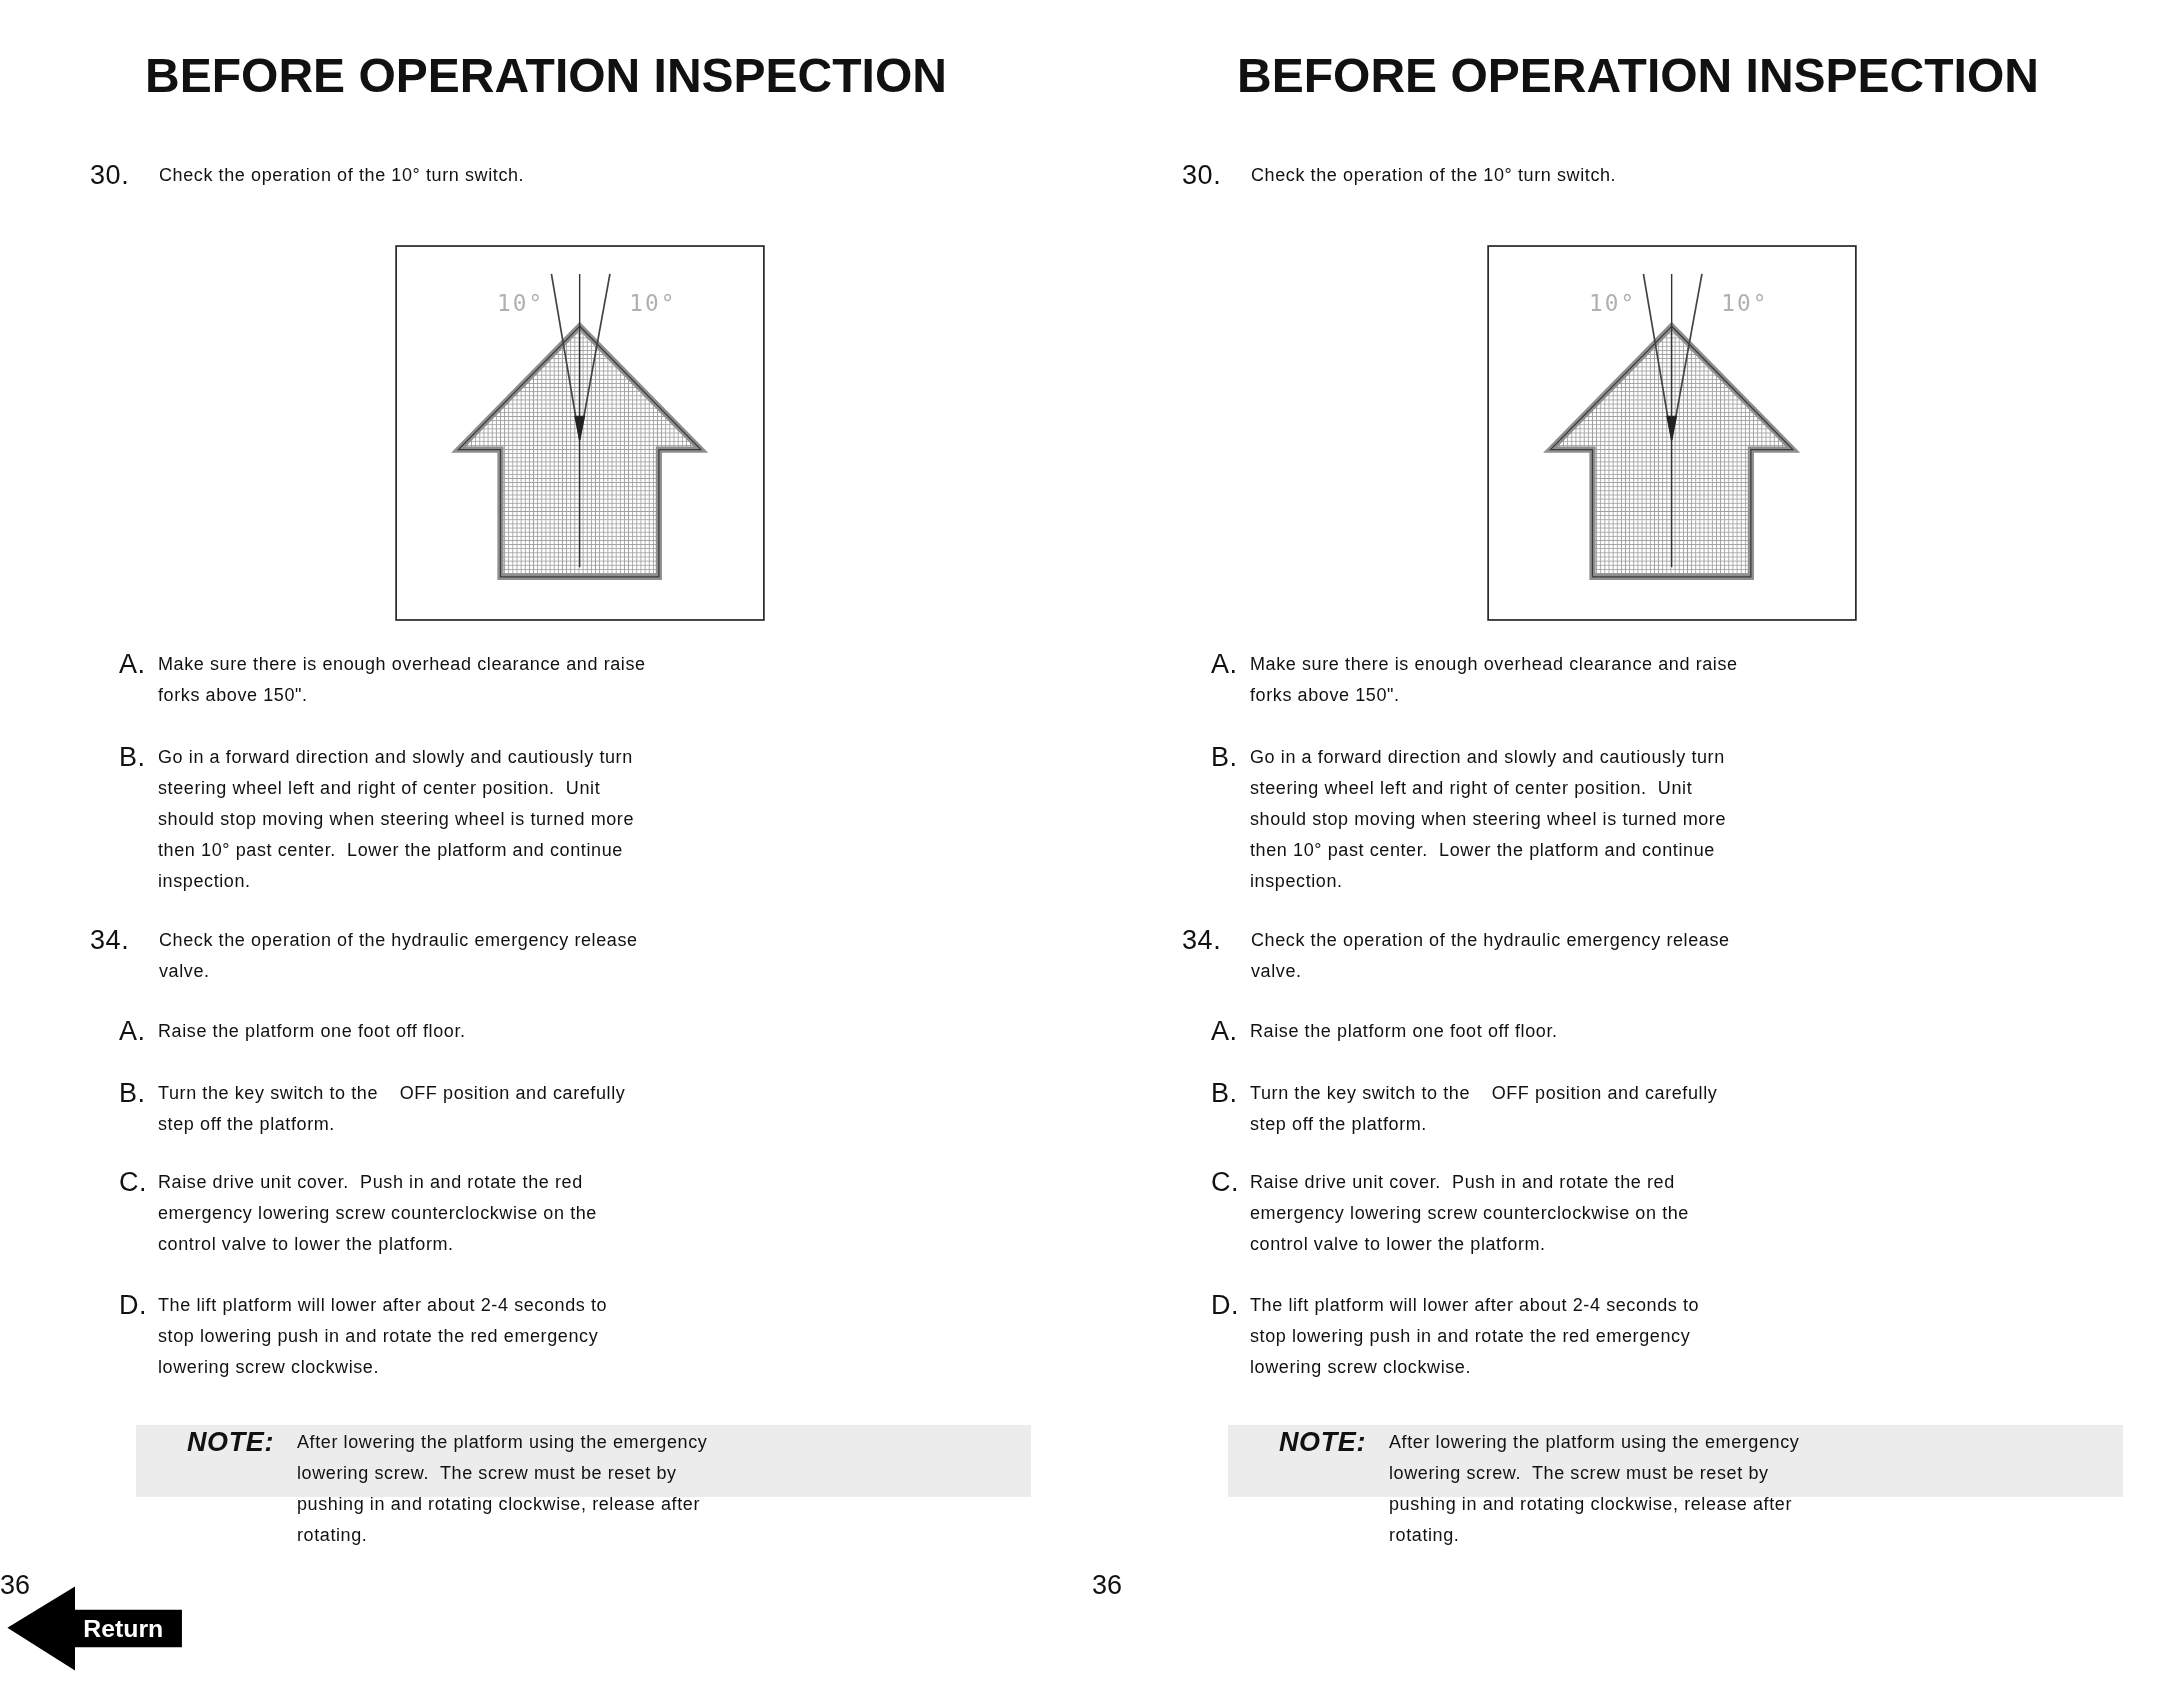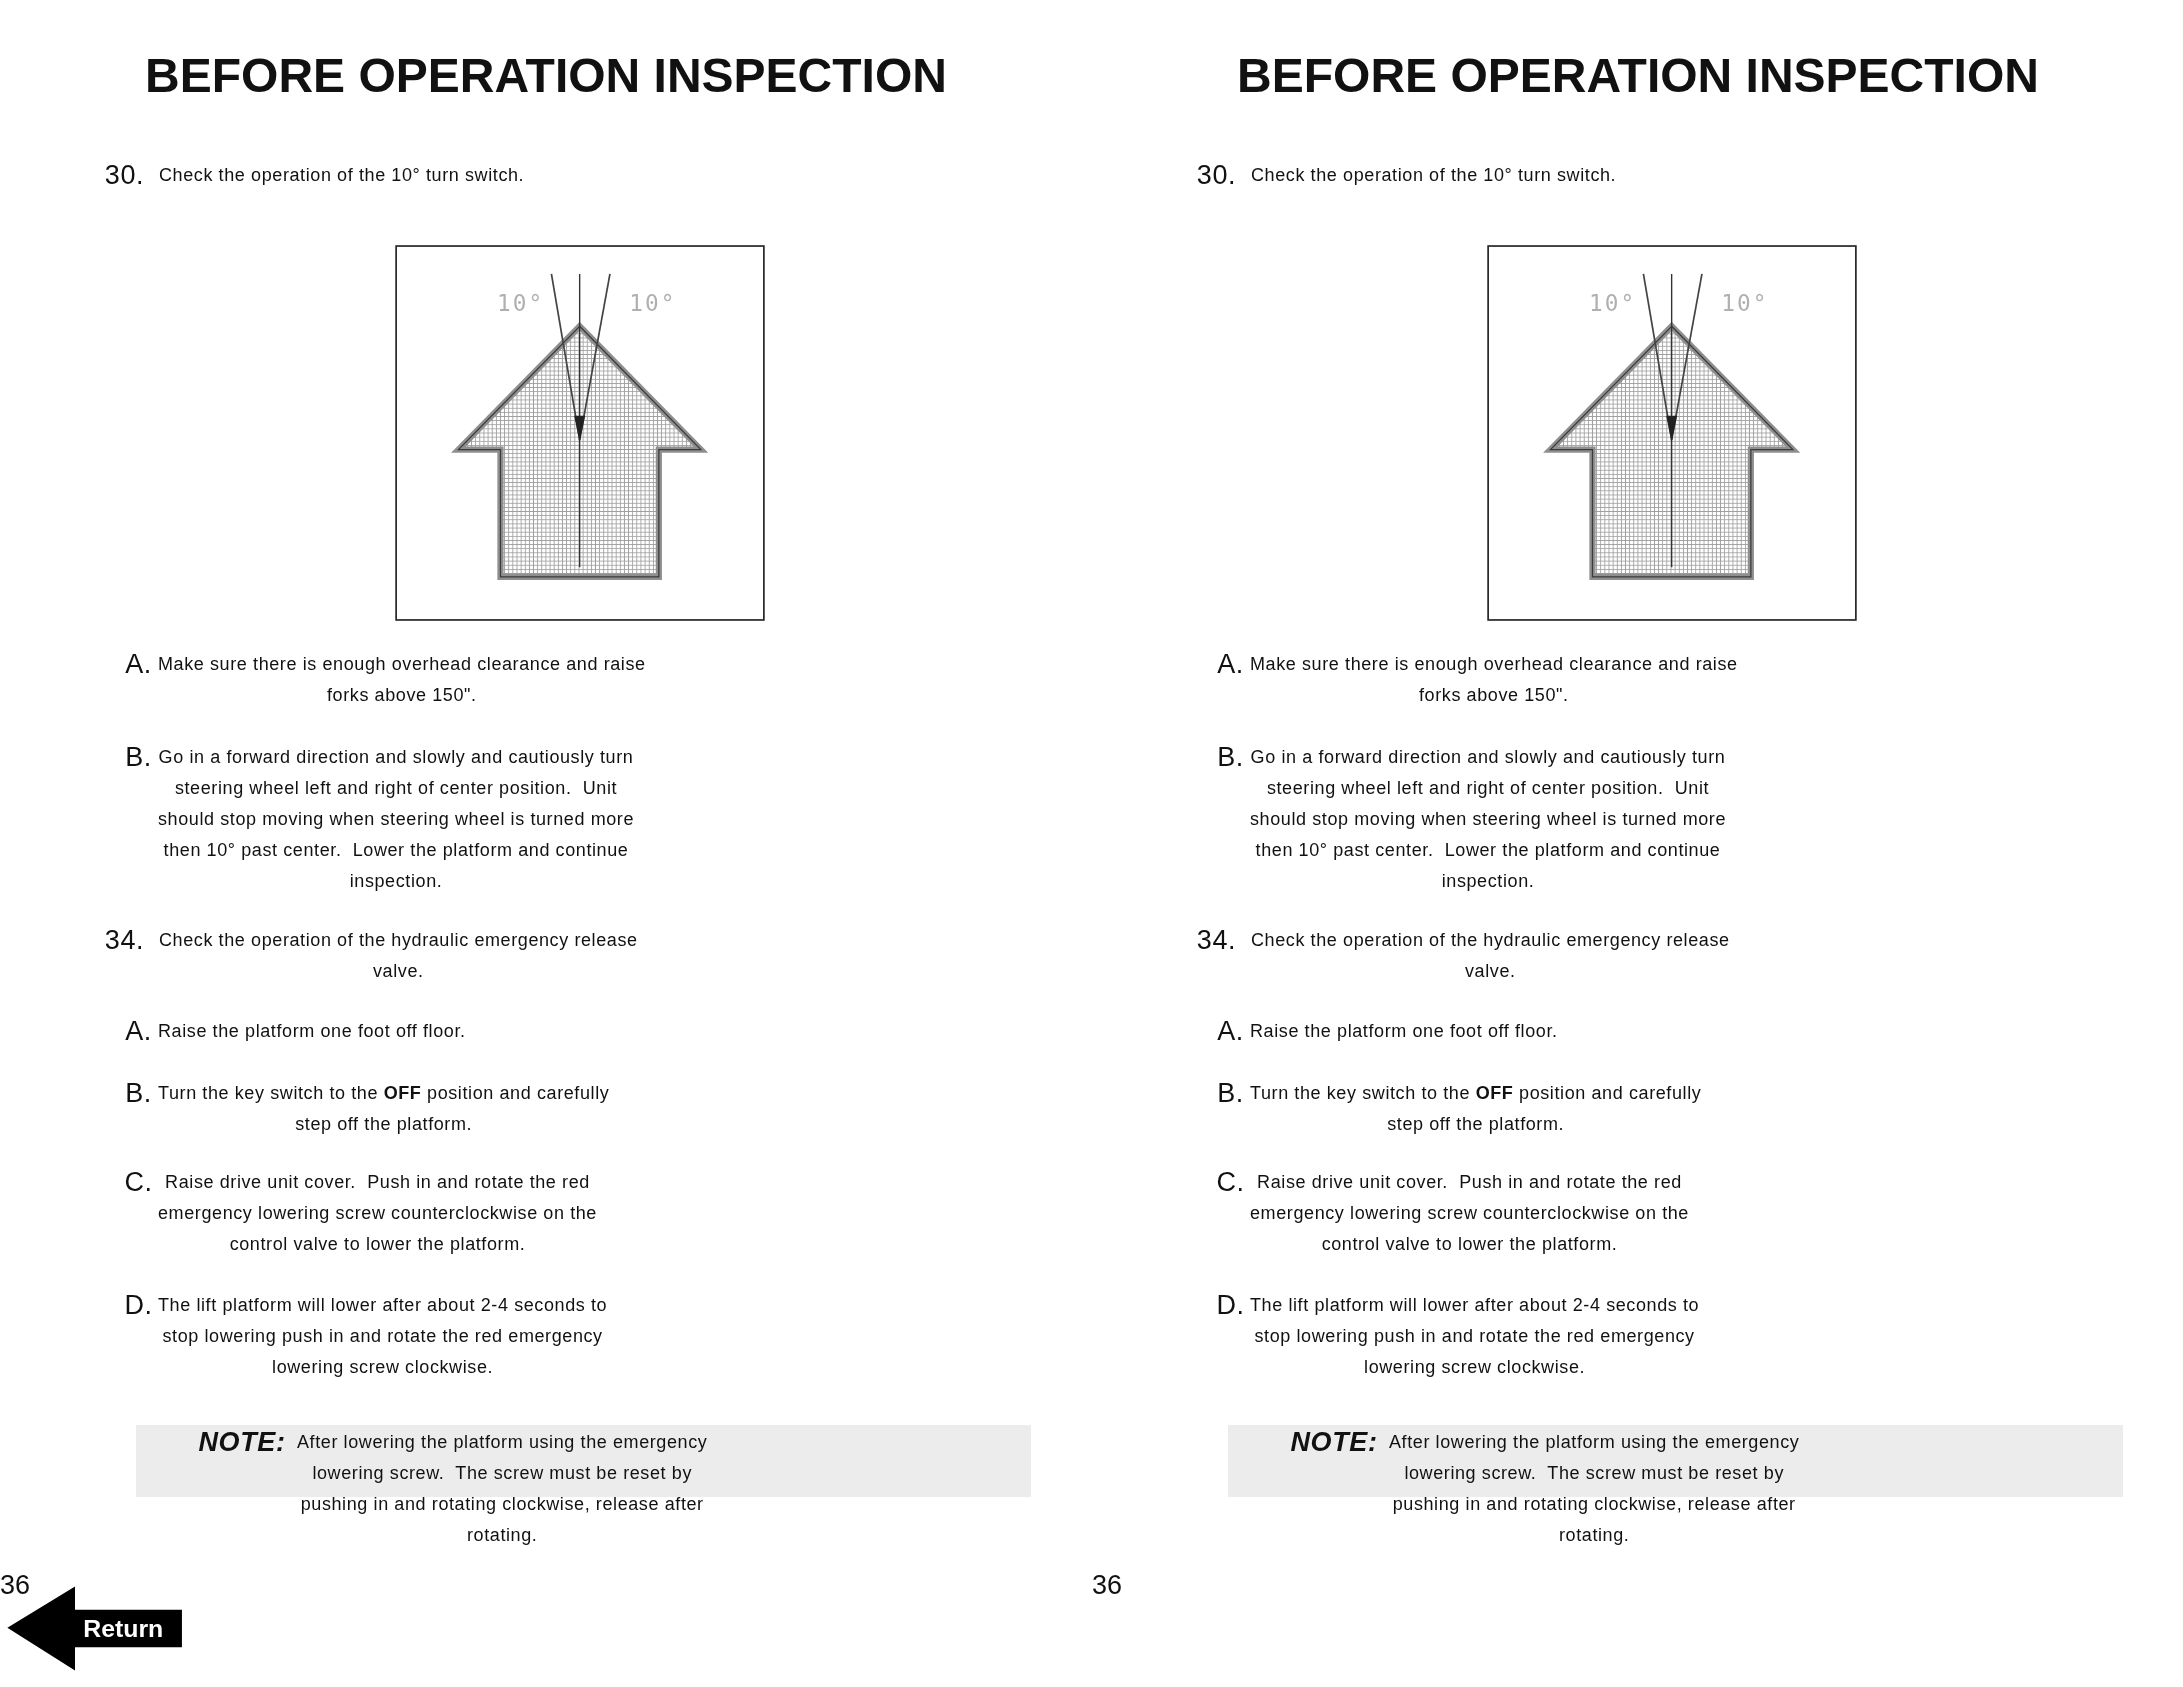--- a/index.html
+++ b/index.html
@@ -2,28 +2,28 @@
 <html style="font-size:11px"><head>
 <meta charset="utf-8">
 <style>
   html,body{margin:0;padding:0;background:#ffffff;}
   body{width:2183px;height:1687px;position:relative;overflow:hidden;
        font-family:"Liberation Sans",sans-serif;color:#111;}
   .page{position:absolute;top:0;width:1092px;height:1637px;background:#fff;}
   #page-left{left:0;} #page-right{left:1092px;}
   .title{position:absolute;top:51px;left:0;width:1092px;text-align:center;
          font-size:48px;font-weight:bold;line-height:50px;white-space:pre;}
-  .li{position:absolute;display:flex;align-items:flex-start;z-index:1;text-align:center;}
+  .li{position:absolute;display:flex;align-items:flex-start;z-index:1;}
   .num{display:inline-block;white-space:pre;font-size:27px;line-height:31px;letter-spacing:0.6px;}
   .num.main{width:69px;}
   .num.sub{width:39px;}
   .num.note-lab{width:110px;font-weight:bold;font-style:italic;}
   .lines{display:block;}
   .ln{white-space:pre;font-size:18px;line-height:31px;letter-spacing:0.6px;}
-  .ln b{font-weight:bold;}
+  .ln b{font-weight:normal;margin-left:16px;}
   .note-hl{position:absolute;background:#ececec;z-index:0;}
   .pagenum{position:absolute;top:1570px;left:0;width:1092px;
            font-size:27px;line-height:31px;}
   .fig{position:absolute;top:245px;left:395px;}
   .fig text{font-family:"DejaVu Sans Mono",monospace;font-size:33px;fill:#b0b0b0;letter-spacing:3px;}
   #return-btn{position:absolute;left:5.5px;top:1585px;cursor:pointer;}
   #return-btn text{font-family:"Liberation Sans",sans-serif;font-size:36px;font-weight:bold;fill:#ffffff;}
 </style>
 </head>
 <body>

